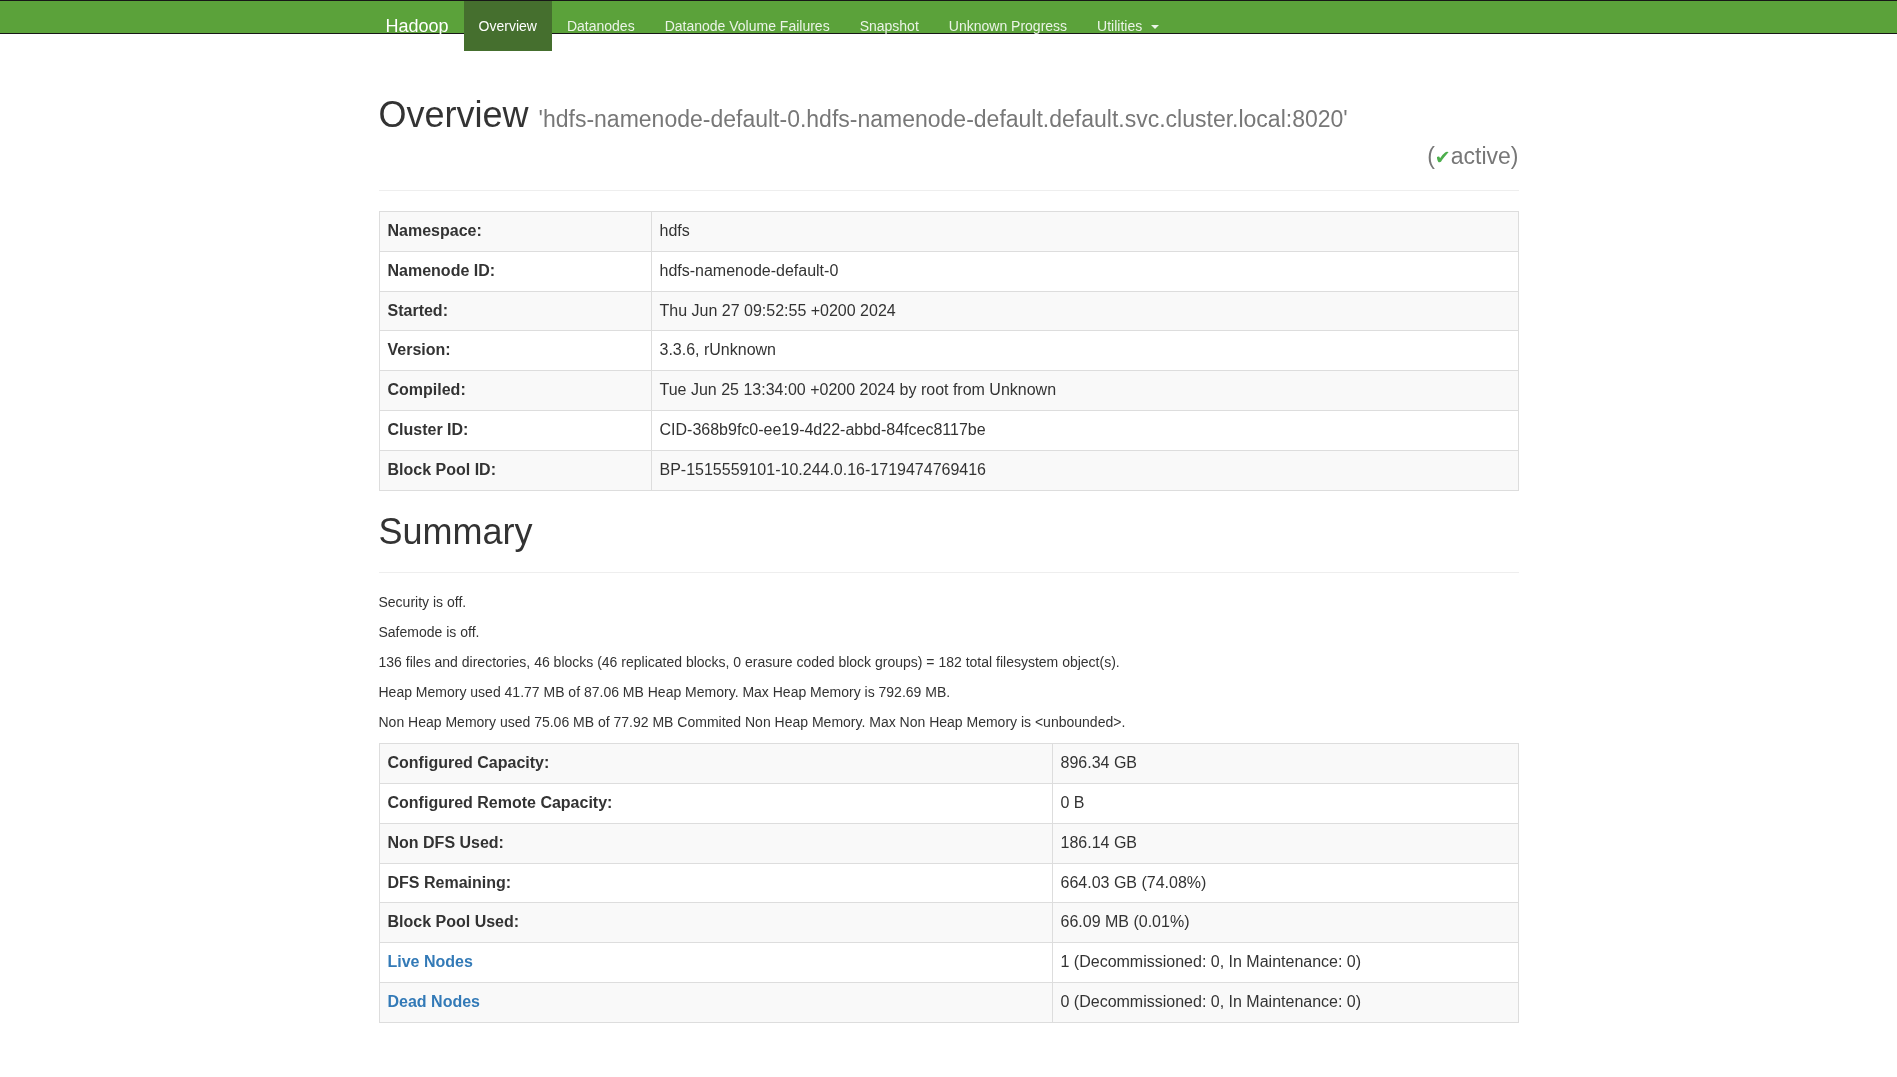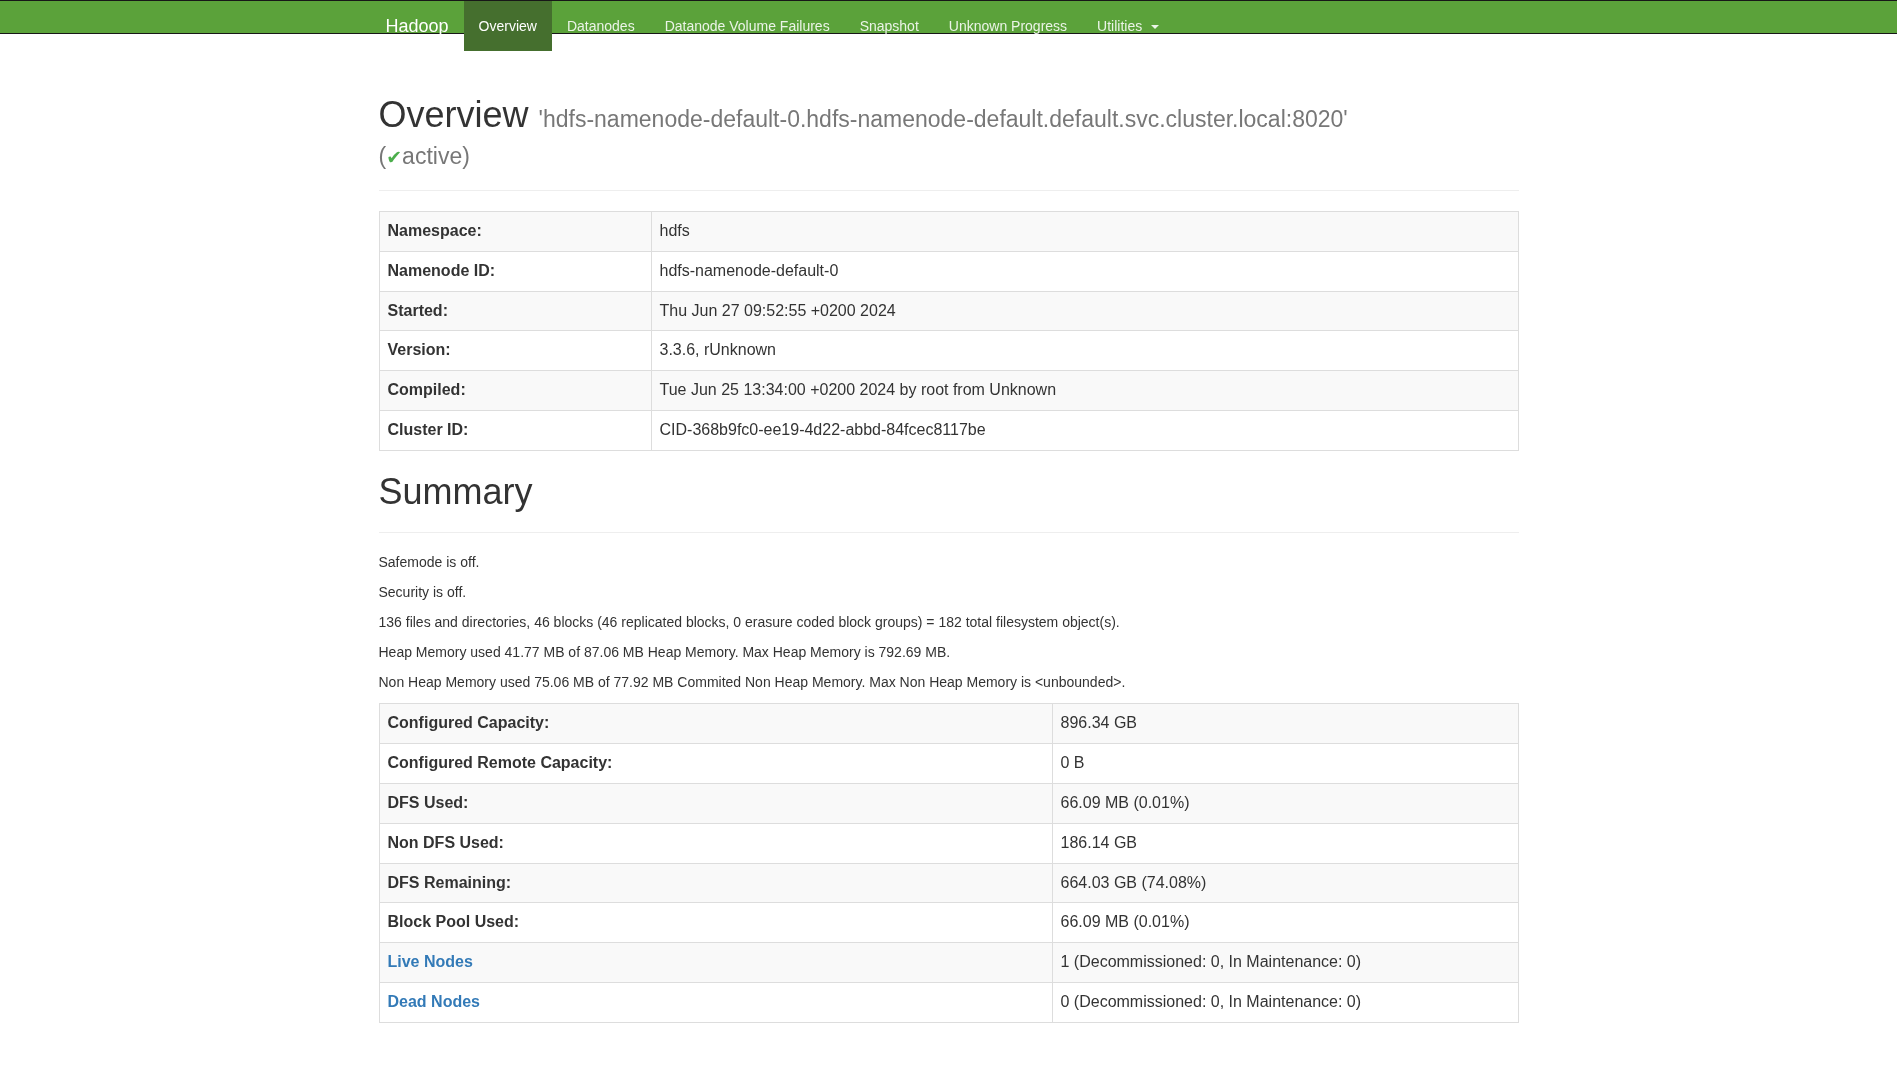--- a/index.html
+++ b/index.html
@@ -42,21 +42,21 @@
   .caret{
     display:inline-block;width:0;height:0;margin-left:5px;vertical-align:middle;
     border-top:4px dashed;border-top:4px solid;
     border-right:4px solid transparent;border-left:4px solid transparent;
   }
 
   
   .content{padding-top:40px;}
   h1{font-size:36px;font-weight:500;line-height:1.15;margin:20px 0 10px;color:#333;}
   h1 .sub{font-size:23px;color:#777;font-weight:normal;}
-  .state-line{display:block;font-size:23px;color:#777;font-weight:normal;margin-top:8px;}
+  .state-line{display:block;font-size:23px;color:#777;font-weight:normal;margin-top:8px;text-align:right;}
   .check{color:var(--check);font-size:19px;}
   hr{border:0;border-top:1px solid #eee;margin:20px 0;}
   .summary-title{}
   p.sum{margin:0 0 10px;}
 
   table{
     width:100%;border-collapse:collapse;
     border:1px solid var(--border);margin-bottom:20px;
   }
   tbody tr:nth-child(odd){background:var(--stripe);}
@@ -128,48 +128,48 @@
           <td>3.3.6, rUnknown</td>
         </tr>
         <tr>
           <th>Compiled:</th>
           <td>Tue Jun 25 13:34:00 +0200 2024 by root from Unknown</td>
         </tr>
         <tr>
           <th>Cluster ID:</th>
           <td>CID-368b9fc0-ee19-4d22-abbd-84fcec8117be</td>
         </tr>
+        <tr>
+          <th>Block Pool ID:</th>
+          <td>BP-1515559101-10.244.0.16-1719474769416</td>
+        </tr>
       </tbody>
   </table>
 
   <h1 class="summary-title">Summary</h1>
 
   <hr>
 
   <div id="summary-paragraphs">
+      <p class="sum">Security is off.</p>
       <p class="sum">Safemode is off.</p>
-      <p class="sum">Security is off.</p>
       <p class="sum">136 files and directories, 46 blocks (46 replicated blocks, 0 erasure coded block groups) = 182 total filesystem object(s).</p>
       <p class="sum">Heap Memory used 41.77 MB of 87.06 MB Heap Memory. Max Heap Memory is 792.69 MB.</p>
       <p class="sum">Non Heap Memory used 75.06 MB of 77.92 MB Commited Non Heap Memory. Max Non Heap Memory is &lt;unbounded&gt;.</p>
     </div>
 
   <table class="summary-table">
     <tbody id="summary-tbody">
         <tr>
           <th>Configured Capacity:</th>
           <td>896.34 GB</td>
         </tr>
         <tr>
           <th>Configured Remote Capacity:</th>
           <td>0 B</td>
-        </tr>
-        <tr>
-          <th>DFS Used:</th>
-          <td>66.09 MB (0.01%)</td>
         </tr>
         <tr>
           <th>Non DFS Used:</th>
           <td>186.14 GB</td>
         </tr>
         <tr>
           <th>DFS Remaining:</th>
           <td>664.03 GB (74.08%)</td>
         </tr>
         <tr>

